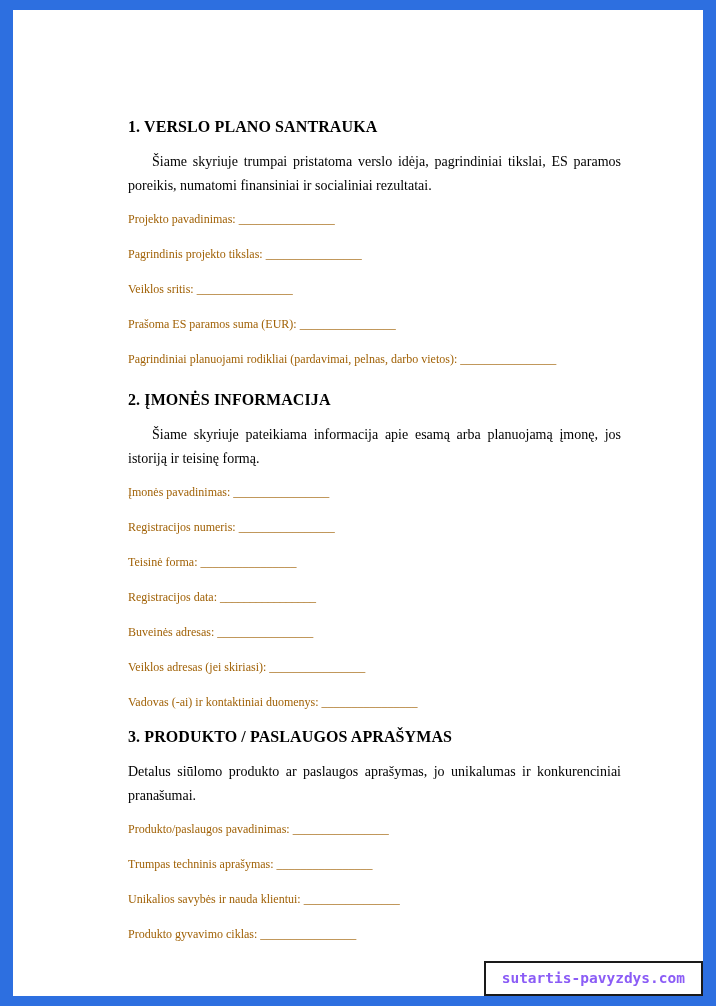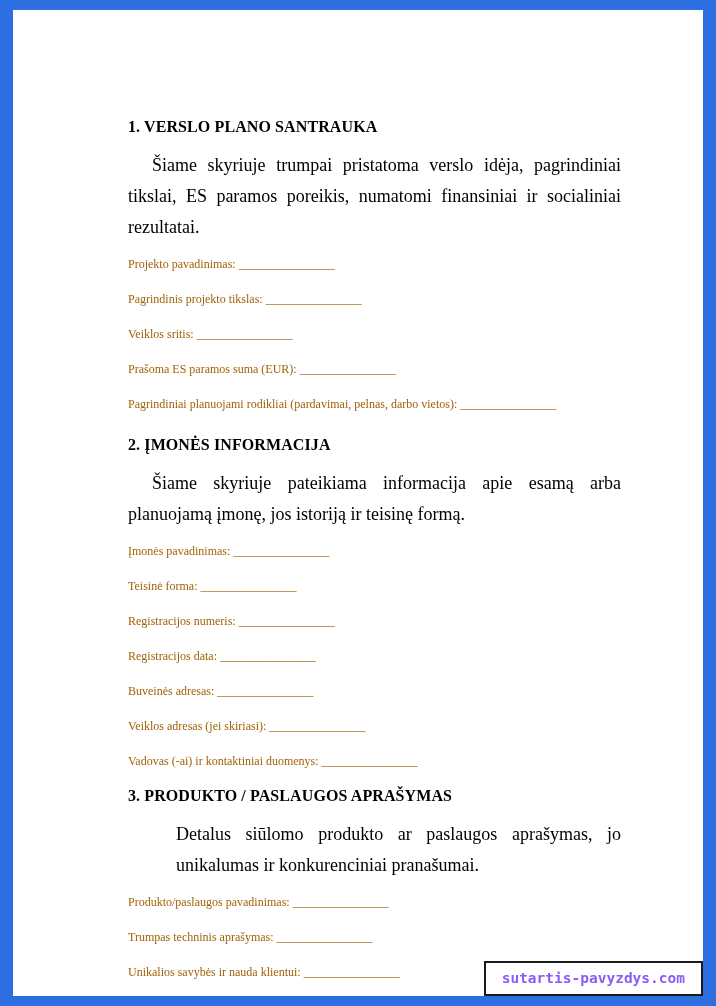--- a/index.html
+++ b/index.html
@@ -34,21 +34,21 @@
   }
   h2.section-heading {
     font-family: "Liberation Serif", serif;
     font-size: 16px;
     font-weight: bold;
     margin: 0 0 14px 0;
     letter-spacing: 0.1px;
     color: #000;
   }
   p.intro {
-    font-size: 18px;
+    font-size: 14px;
     line-height: 1.72;
     margin: 0 0 12px 0;
     text-align: justify;
     text-indent: 24px;
     color: #000;
   }
   p.field {
     font-size: 12px;
     line-height: 1.5;
     margin: 0 0 17px 0;
@@ -93,32 +93,32 @@
         <p class="field">Prašoma ES paramos suma (EUR): ________________</p>
         <p class="field">Pagrindiniai planuojami rodikliai (pardavimai, pelnas, darbo vietos): ________________</p>
       </div>
     </div>
 
     <div class="block-2">
       <h2 class="section-heading">2. ĮMONĖS INFORMACIJA</h2>
       <p class="intro">Šiame skyriuje pateikiama informacija apie esamą arba planuojamą įmonę, jos istoriją ir teisinę formą.</p>
       <div class="fields">
         <p class="field">Įmonės pavadinimas: ________________</p>
+        <p class="field">Registracijos numeris: ________________</p>
         <p class="field">Teisinė forma: ________________</p>
-        <p class="field">Registracijos numeris: ________________</p>
         <p class="field">Registracijos data: ________________</p>
         <p class="field">Buveinės adresas: ________________</p>
         <p class="field">Veiklos adresas (jei skiriasi): ________________</p>
         <p class="field">Vadovas (-ai) ir kontaktiniai duomenys: ________________</p>
       </div>
     </div>
 
     <div class="block-3">
       <h2 class="section-heading">3. PRODUKTO / PASLAUGOS APRAŠYMAS</h2>
-      <p class="intro" style="text-indent:0;margin-left:48px;">Detalus siūlomo produkto ar paslaugos aprašymas, jo unikalumas ir konkurenciniai pranašumai.</p>
+      <p class="intro" style="text-indent:0;">Detalus siūlomo produkto ar paslaugos aprašymas, jo unikalumas ir konkurenciniai pranašumai.</p>
       <div class="fields">
         <p class="field">Produkto/paslaugos pavadinimas: ________________</p>
         <p class="field">Trumpas techninis aprašymas: ________________</p>
         <p class="field">Unikalios savybės ir nauda klientui: ________________</p>
         <p class="field">Produkto gyvavimo ciklas: ________________</p>
       </div>
     </div>
 
   </div>
 

